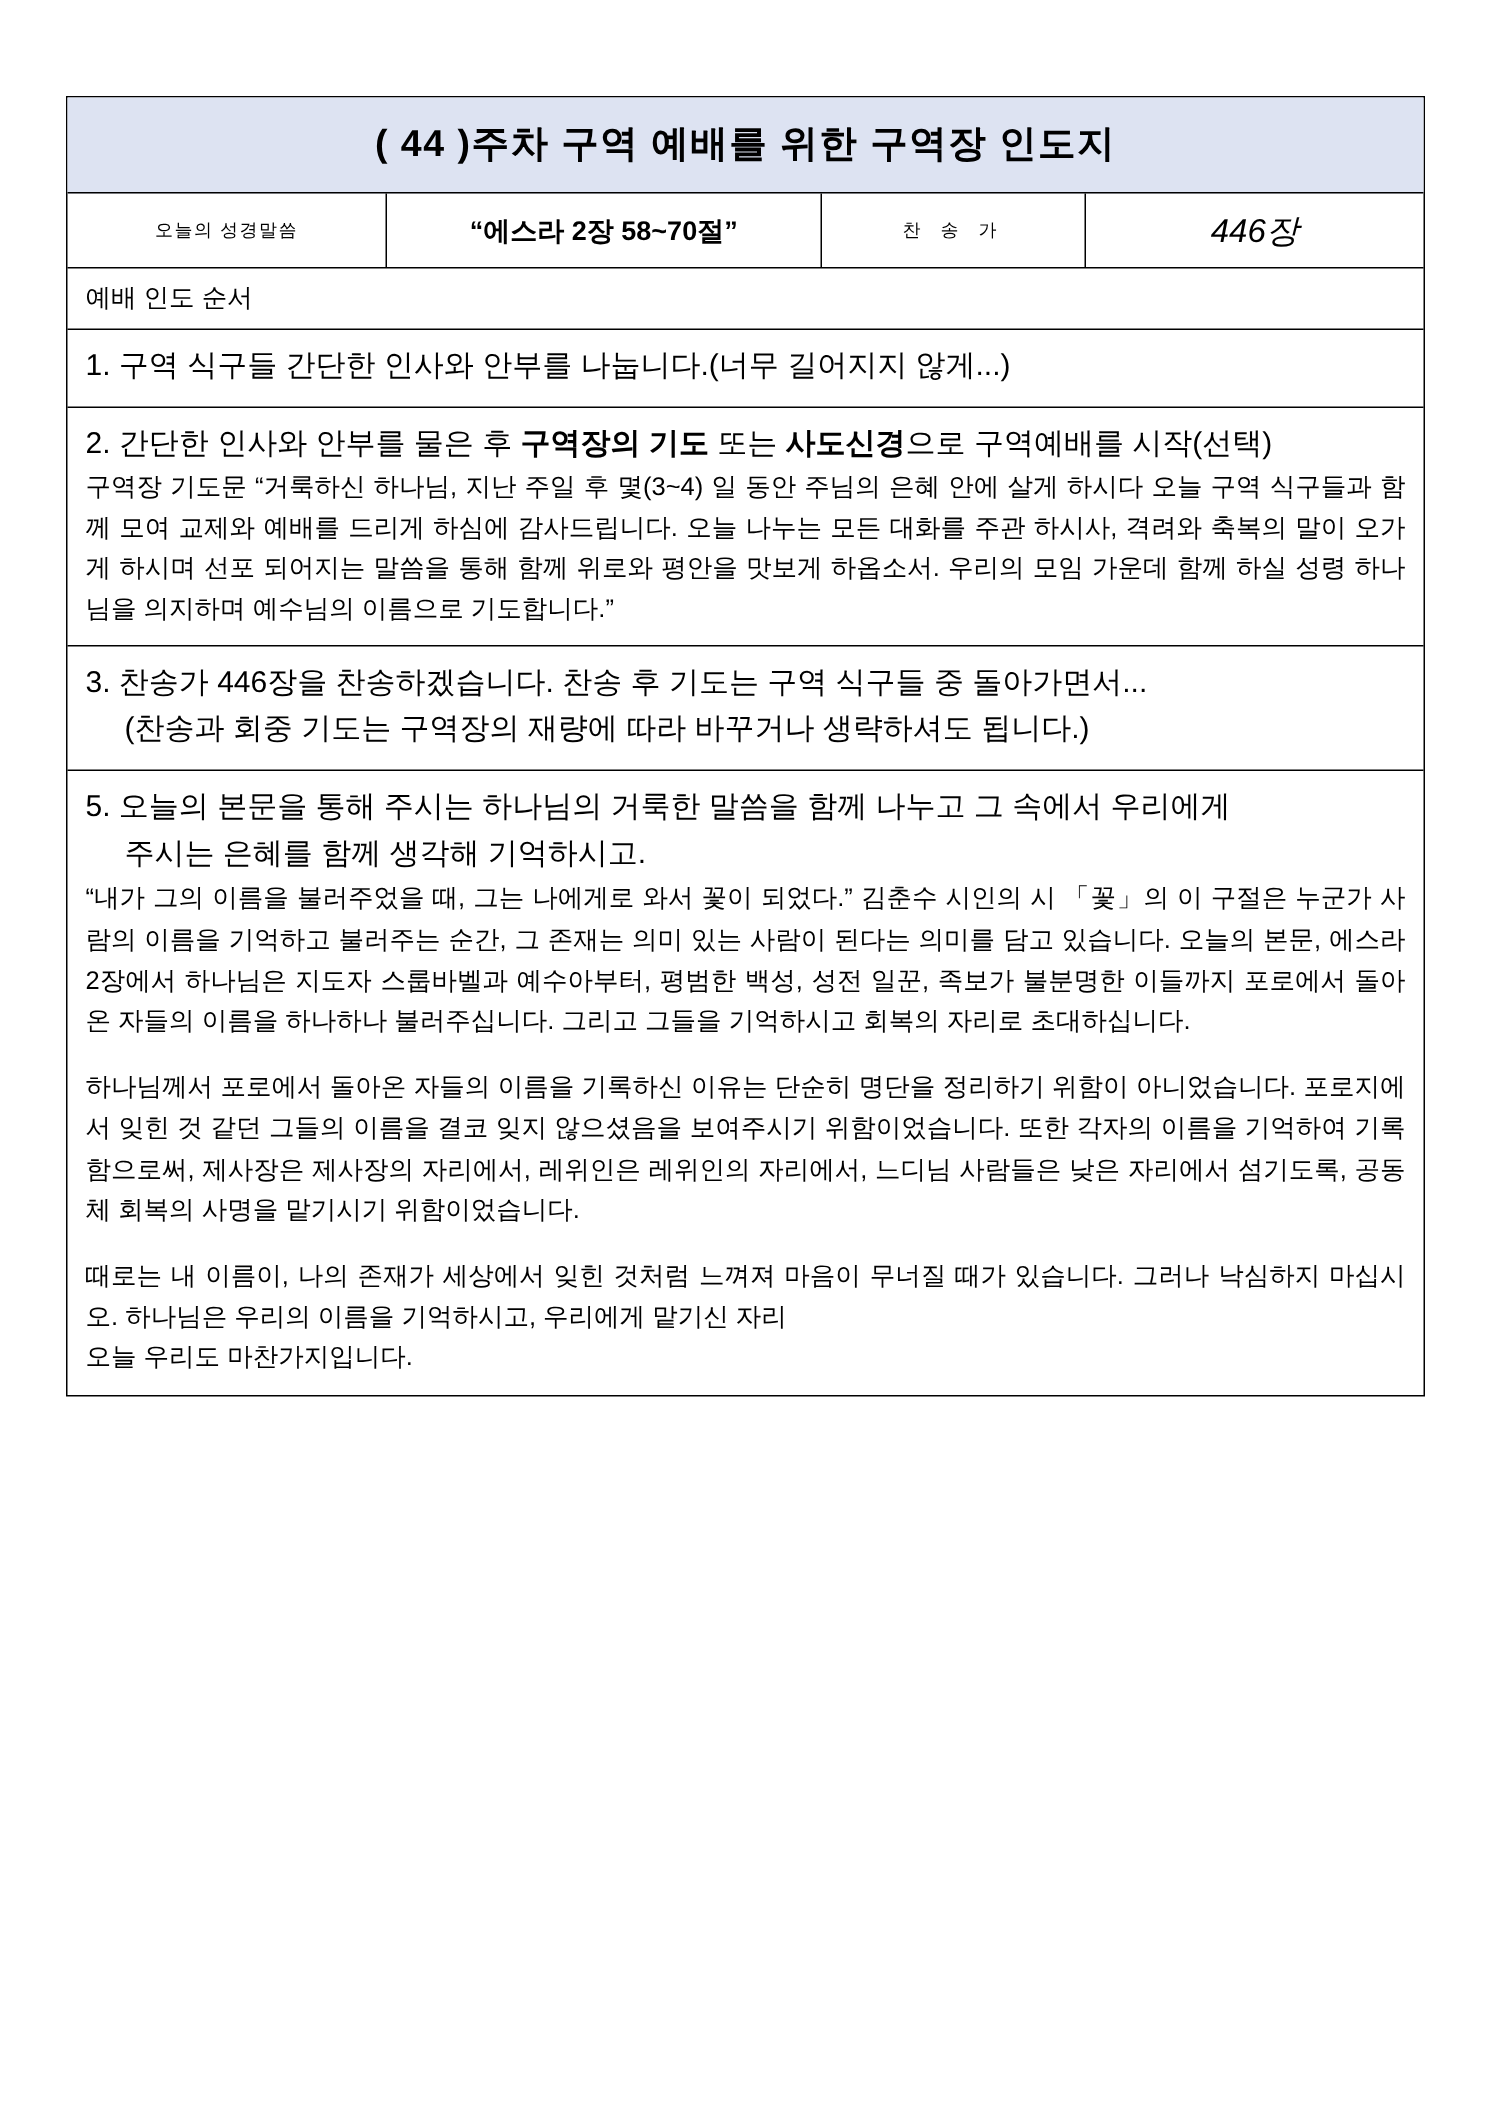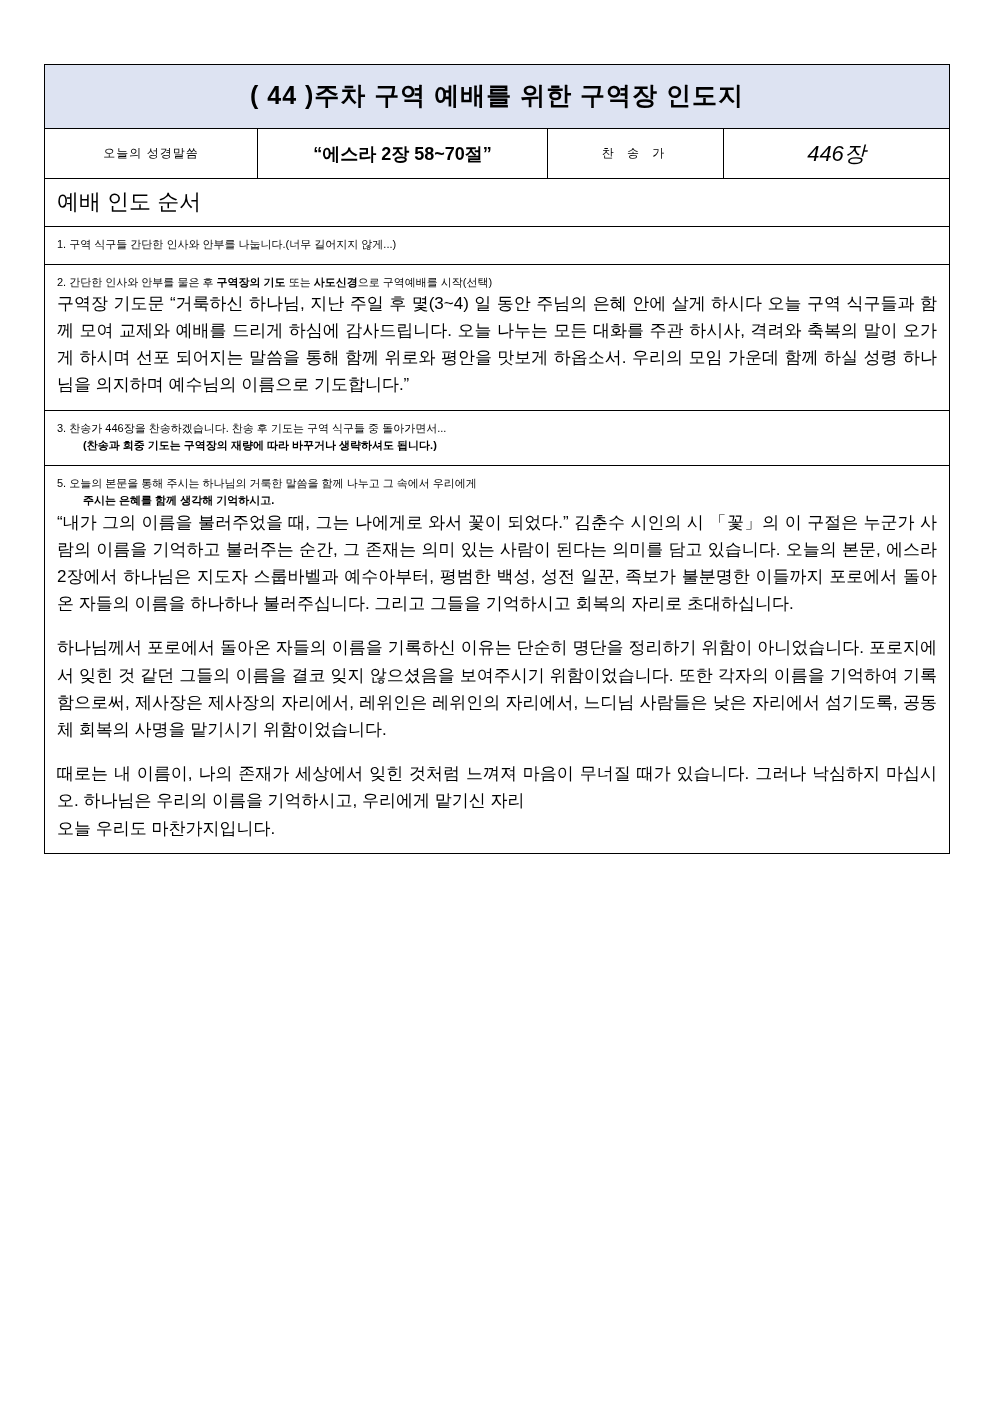--- a/index.html
+++ b/index.html
@@ -53,28 +53,28 @@
   .info-label-2 { width: 176px; border-right: 1px solid #000000; letter-spacing: 5px; }
   .info-value-2 { flex: 1; font-size: 22px; font-style: italic; }
   
   .row {
     border-bottom: 1px solid #000000;
     padding: 9px 12px 11px 12px;
     box-sizing: border-box;
   }
   .row:last-child { border-bottom: none; }
   .order-head {
-    font-size: 22px;
+    font-size: 17px;
     padding: 8px 12px 9px 12px;
   }
   .item-line {
-    font-size: 11px;
+    font-size: 20px;
     line-height: 1.55;
   }
-  .indent-1 { padding-left: 26px; font-weight: bold; }
+  .indent-1 { padding-left: 26px; }
   .just {
     text-align: justify;
     text-justify: inter-character;
     font-size: 17px;
     line-height: 1.6;
   }
   .b { font-weight: bold; }
   .para { margin: 0; }
   .gap { height: 17px; }
   .tight { line-height: 1.58; }

